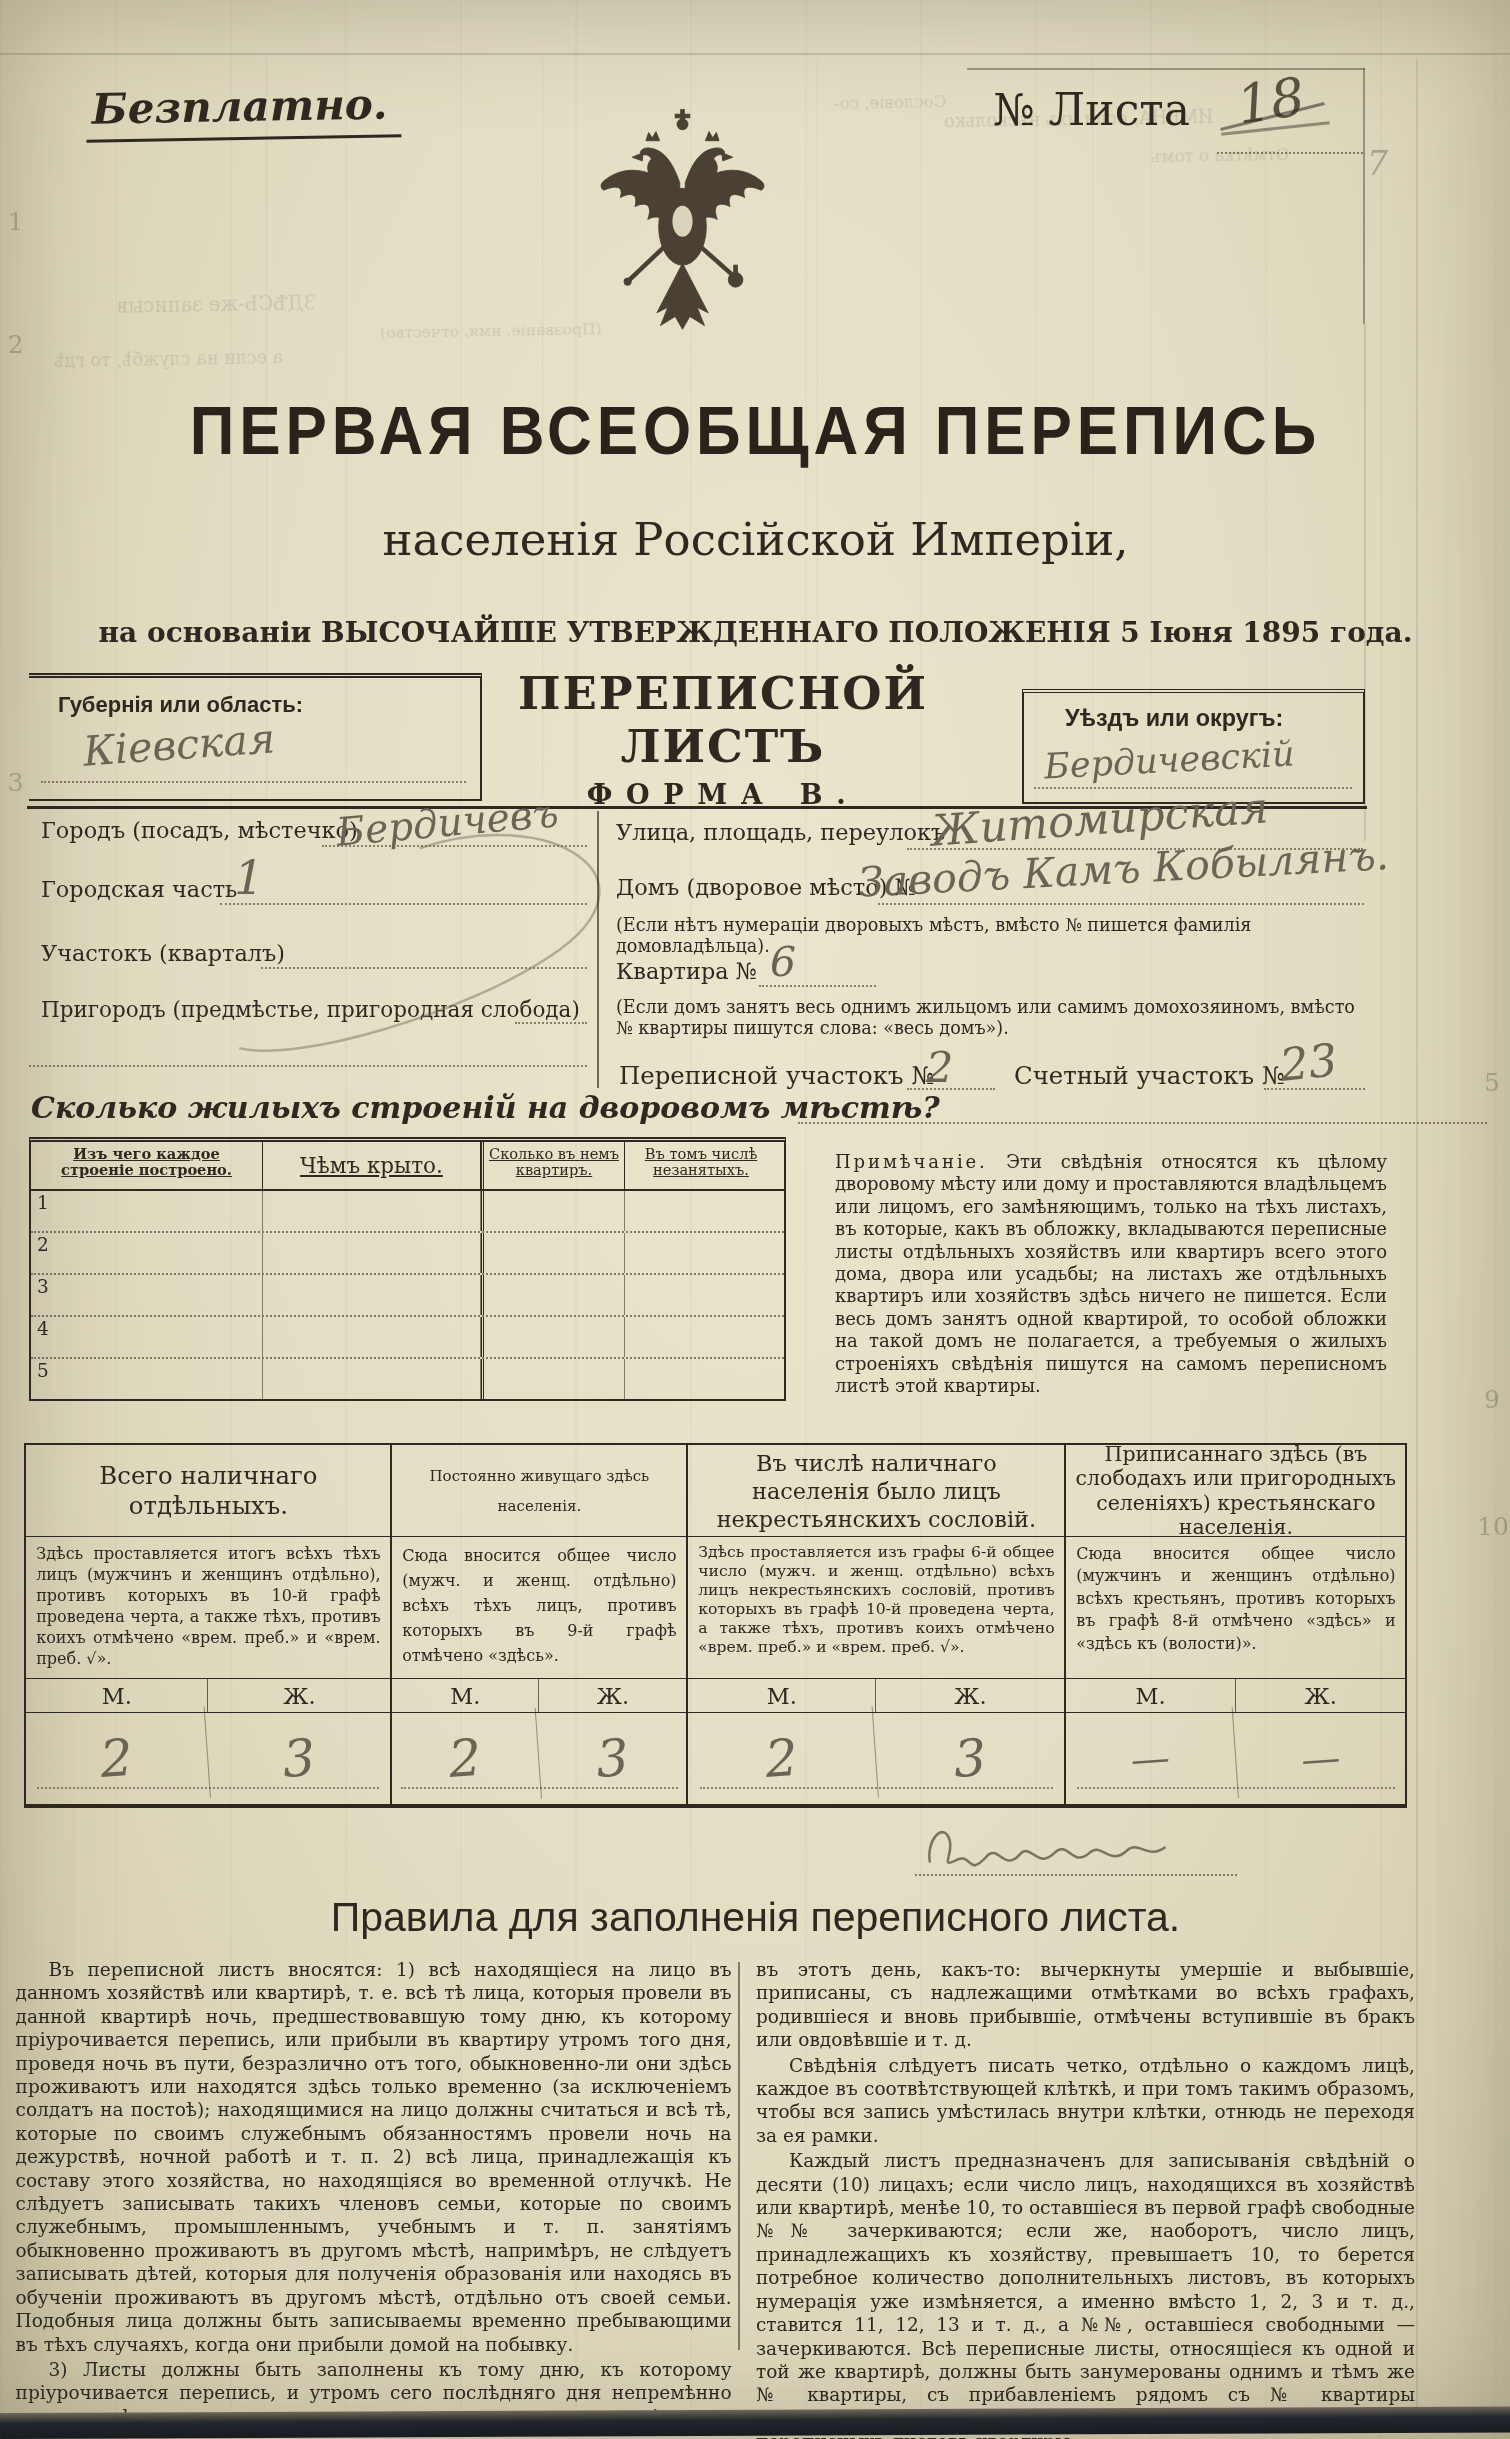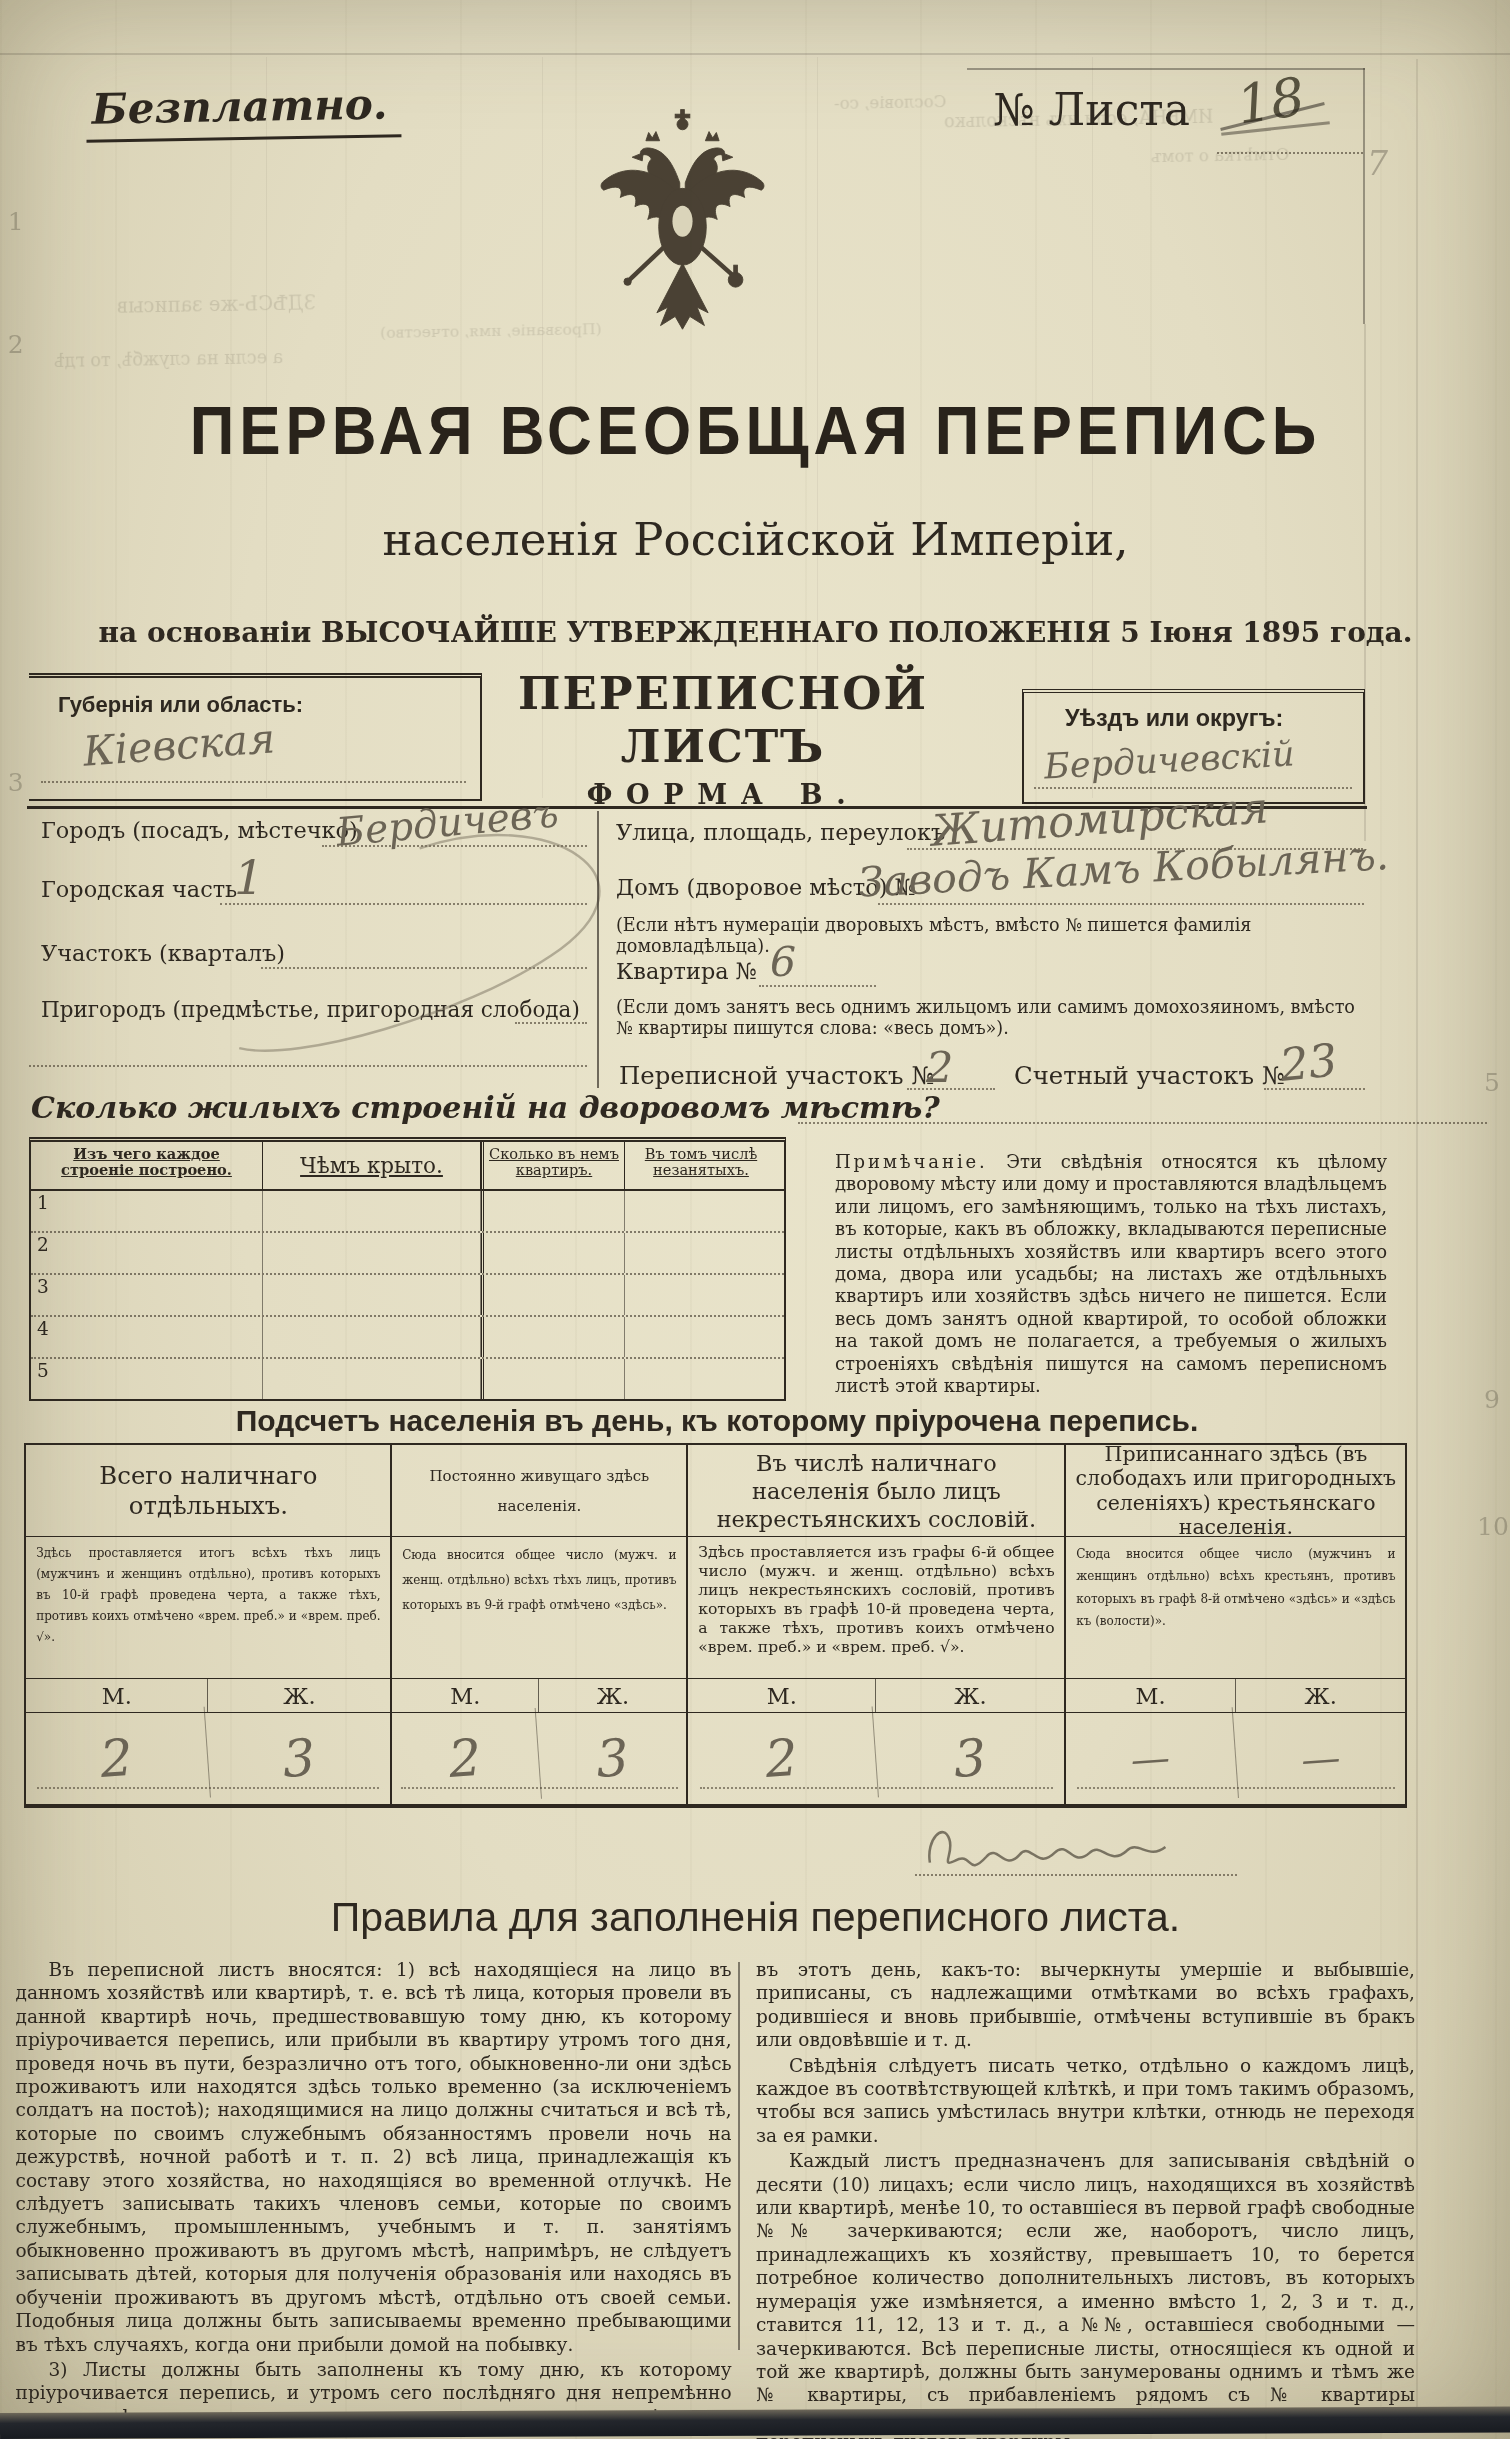--- a/index.html
+++ b/index.html
@@ -28,21 +28,21 @@
   .btable .hcell:last-child{border-right:none;}
   .btable .drow{display:grid;grid-template-columns:232px 218px 144px 152px;height:40px;border-bottom:2px dotted rgba(60,52,40,.6);}
   .btable .drow:last-child{border-bottom:none;}
   .btable .dcell{border-right:1px solid rgba(46,40,32,.55);font-size:18.5px;padding:1px 0 0 5.9px;}
   .btable .dcell.dbl{border-left:3.9px double #2e2820;}
   .btable .dcell:last-child{border-right:none;}
   .ctable{position:absolute;left:24.4px;top:1443px;width:1379px;display:grid;grid-template-columns:366px 296px 378px 339px;border:2.9px solid #2e2820;border-bottom:4.9px solid #2e2820;}
   .ccol{border-right:2px solid #2e2820;}
   .ccol:last-child{border-right:none;}
   .ctitle{height:92px;border-bottom:1px solid #2e2820;display:flex;align-items:center;justify-content:center;text-align:center;font-size:24.4px;line-height:30px;padding:2px 7.8px;box-sizing:border-box;}
-  .cdesc{height:142px;border-bottom:1px solid #2e2820;font-size:12px;line-height:21px;padding:5.9px 9.8px;box-sizing:border-box;text-align:justify;overflow:hidden;}
+  .cdesc{height:142px;border-bottom:1px solid #2e2820;font-size:16px;line-height:21px;padding:5.9px 9.8px;box-sizing:border-box;text-align:justify;overflow:hidden;}
   .cmzh{height:33px;display:grid;grid-template-columns:1fr 1fr;border-bottom:1px solid #2e2820;}
   .cmzh span{display:flex;align-items:center;justify-content:center;font-size:22.4px;}
   .cmzh span:first-child{border-right:1px solid rgba(46,40,32,.7);}
   .cvals{height:91px;display:grid;grid-template-columns:1fr 1fr;position:relative;}
   .cvals .v{display:flex;align-items:center;justify-content:center;font-size:51px;transform:rotate(-4deg);}
   .cvals .v:first-child{border-right:1px solid rgba(46,40,32,.45);}
   .cvals .leader{position:absolute;left:3%;right:3%;bottom:14.6px;border-bottom:2px dotted rgba(70,60,45,.55);}
   .rules{font-size:18.5px;line-height:23.4px;text-align:justify;}
   .rules p{margin:0 0 2px 0;}
   .rules .ind{text-indent:33px;}
@@ -231,21 +231,20 @@
       <div class="dcell dbl"></div>
       <div class="dcell"></div>
     </div>
   </div>
 
   <div class="abs" style="left:835px;top:1151px;width:552px;font-size:18px;line-height:22.4px;text-align:justify;">
     <span style="letter-spacing:2.9px;">Примѣчаніе.</span>
     <span>Эти свѣдѣнія относятся къ цѣлому дворовому мѣсту или дому и проставляются владѣльцемъ или лицомъ, его замѣняющимъ, только на тѣхъ листахъ, въ которые, какъ въ обложку, вкладываются переписные листы отдѣльныхъ хозяйствъ или квартиръ всего этого дома, двора или усадьбы; на листахъ же отдѣльныхъ квартиръ или хозяйствъ здѣсь ничего не пишется. Если весь домъ занятъ одной квартирой, то особой обложки на такой домъ не полагается, а требуемыя о жилыхъ строеніяхъ свѣдѣнія пишутся на самомъ переписномъ листѣ этой квартиры.</span>
   </div>
 
-  <div class="abs sans" style="left:0;top:1404px;width:1434px;text-align:center;font-size:30px;font-weight:bold;">Подсчетъ населенія въ день, къ которому пріурочена перепись.</div>
 
   <div class="ctable">
     <div class="ccol">
       <div class="ctitle">Всего наличнаго отдѣльныхъ.</div>
       <div class="cdesc">Здѣсь проставляется итогъ всѣхъ тѣхъ лицъ (мужчинъ и женщинъ отдѣльно), противъ которыхъ въ 10-й графѣ проведена черта, а также тѣхъ, противъ коихъ отмѣчено «врем. преб.» и «врем. преб. √».</div>
       <div class="cmzh">
         <span>М.</span>
         <span>Ж.</span>
       </div>
       <div class="cvals">

